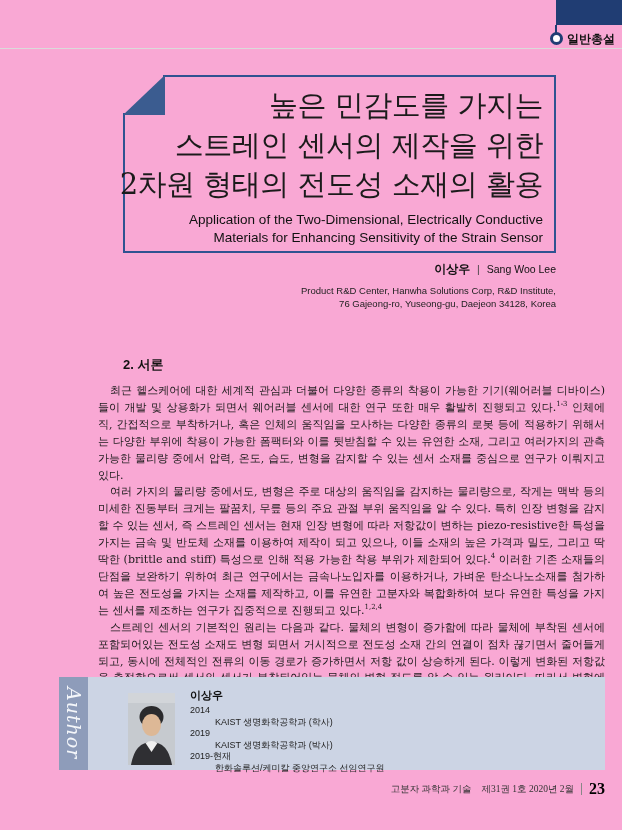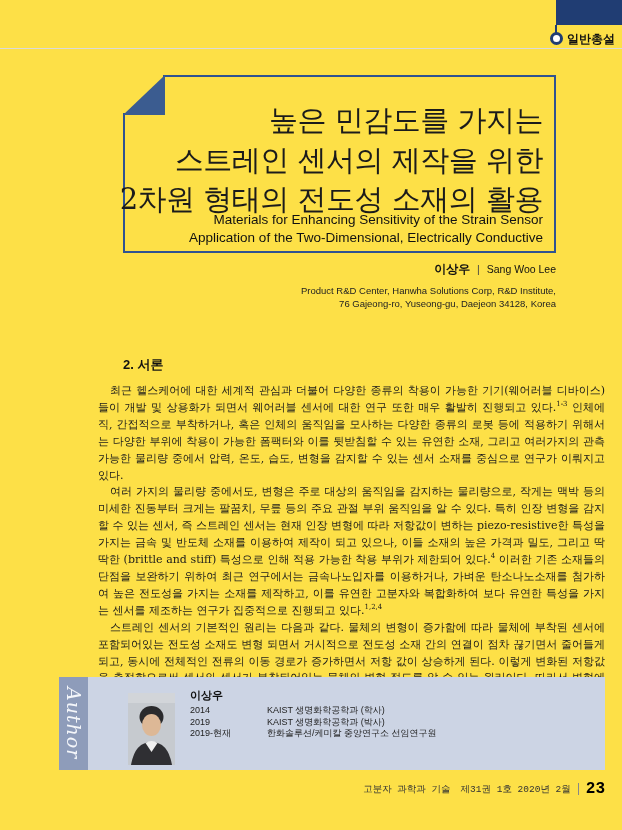--- a/index.html
+++ b/index.html
@@ -1,39 +1,39 @@
 <!DOCTYPE html>
 <html><head>
 <meta charset="utf-8">
 <style>
   html,body { margin:0; padding:0; background:#9aa0a6; }
   .page {
     position:relative; width:622px; height:830px; margin:0 auto;
-    background:#fde047; overflow:hidden;
+    background:#f9a8d4; overflow:hidden;
     font-family:"DejaVu Serif", serif; color:#1a1a1a;
   }
   
   .corner-tab { position:absolute; left:556px; top:0; width:66px; height:25px; background:#203d73; }
   .badge-connector { position:absolute; left:555px; top:25px; width:2px; height:8px; background:#203d73; }
   .badge-bullet { position:absolute; left:550px; top:32px; width:7px; height:7px;
     border:3px solid #203d73; border-radius:50%; background:#fff; }
   .badge-label { position:absolute; left:567px; top:31px;
     font-family:"Liberation Sans", sans-serif; font-weight:bold; font-size:12px; color:#111; }
   .top-rule { position:absolute; left:0; top:48px; width:622px; height:1px; background:#dadada; }
 
   
   .title-box { position:absolute; left:123px; top:75px; width:433px; height:178px; }
   .tb-border { position:absolute; background:#2f5391; }
   .tb-top    { left:40px; right:0; top:0; height:2px; }
   .tb-right  { right:0; top:0; bottom:0; width:2px; }
   .tb-bottom { left:0; right:0; bottom:0; height:2px; }
   .tb-left   { left:0; top:38px; bottom:0; width:2px; }
   .fold-triangle { position:absolute; left:0; top:0; width:42px; height:40px;
     background:#3b5c90; clip-path:polygon(100% 0, 100% 100%, 0 100%); }
-  .title-text { position:absolute; right:13px; top:26px; text-align:right;
+  .title-text { position:absolute; right:13px; top:11px; text-align:right;
     font-size:29px; line-height:39.5px; letter-spacing:-0.5px; color:#1b1b1b; white-space:nowrap; }
   .subtitle-text { position:absolute; right:13px; bottom:7px; text-align:right;
     font-family:"Liberation Sans", sans-serif; font-size:13.5px; line-height:17.5px; color:#111; white-space:nowrap; }
 
   
   .author-info { position:absolute; right:66px; top:261px; text-align:right;
     font-family:"Liberation Sans", sans-serif; color:#222; }
   .author-name-line { font-size:10.5px; margin-bottom:6px; color:#111; }
   .author-name-kr { font-weight:bold; font-size:12px; }
   .author-name-sep { margin:0 4px; color:#444; }
@@ -51,27 +51,27 @@
   .author-box { position:absolute; left:59px; top:677px; width:546px; height:93px; background:#ccd4e4; }
   .author-strip { position:absolute; left:0; top:0; width:29px; height:100%; background:#8e9cba;
     display:flex; align-items:center; justify-content:center; }
   .author-strip-label { writing-mode:vertical-rl; text-orientation:mixed;
     font-family:"DejaVu Serif", serif; font-style:italic; font-size:19px; color:#f4f6fa; letter-spacing:1px; }
   .author-photo { position:absolute; left:69px; top:16px; width:47px; height:72px; overflow:hidden; }
   .ab-name { position:absolute; left:131px; top:11px;
     font-family:"Liberation Sans", sans-serif; font-weight:bold; font-size:11px; color:#111; }
   .ab-history { position:absolute; left:131px; top:28px;
     font-family:"Liberation Sans", sans-serif; font-size:9px; line-height:11.5px; color:#222; }
-  .ab-row { display:flex; }
+  .ab-row { display:flex;flex-direction:column; }
   .ab-period { width:52px; flex:none; }
   .ab-desc { white-space:nowrap;padding-left:25px; }
 
   
   .footer { position:absolute; right:17px; top:780px; display:flex; align-items:center;
-    font-family:Liberation Mono, monospace; font-size:9.5px; color:#333; }
+    font-family:Liberation Serif, serif; font-size:9.5px; color:#333; }
   .footer-journal { margin-right:10px; }
   .footer-divider { width:1px; height:12px; background:#888; margin:0 7px; }
   .footer-page { font-weight:bold; font-size:16px; color:#000; }
 </style>
 </head>
 <body>
 
 <div class="page">
 
   <div class="corner-tab"></div>
@@ -85,22 +85,22 @@
     <div class="tb-border tb-right"></div>
     <div class="tb-border tb-bottom"></div>
     <div class="tb-border tb-left"></div>
     <div class="fold-triangle"></div>
     <div class="title-text">
       <div>높은 민감도를 가지는</div>
       <div>스트레인 센서의 제작을 위한</div>
       <div>2차원 형태의 전도성 소재의 활용</div>
     </div>
     <div class="subtitle-text">
+      <div>Application of the Two-Dimensional, Electrically Conductive</div>
       <div>Materials for Enhancing Sensitivity of the Strain Sensor</div>
-      <div>Application of the Two-Dimensional, Electrically Conductive</div>
     </div>
   </div>
 
   <div class="author-info">
     <div class="author-name-line">
       <span class="author-name-kr">이상우</span>
       <span class="author-name-sep">|</span>
       <span class="author-name-en">Sang Woo Lee</span>
     </div>
     <div class="author-aff">

